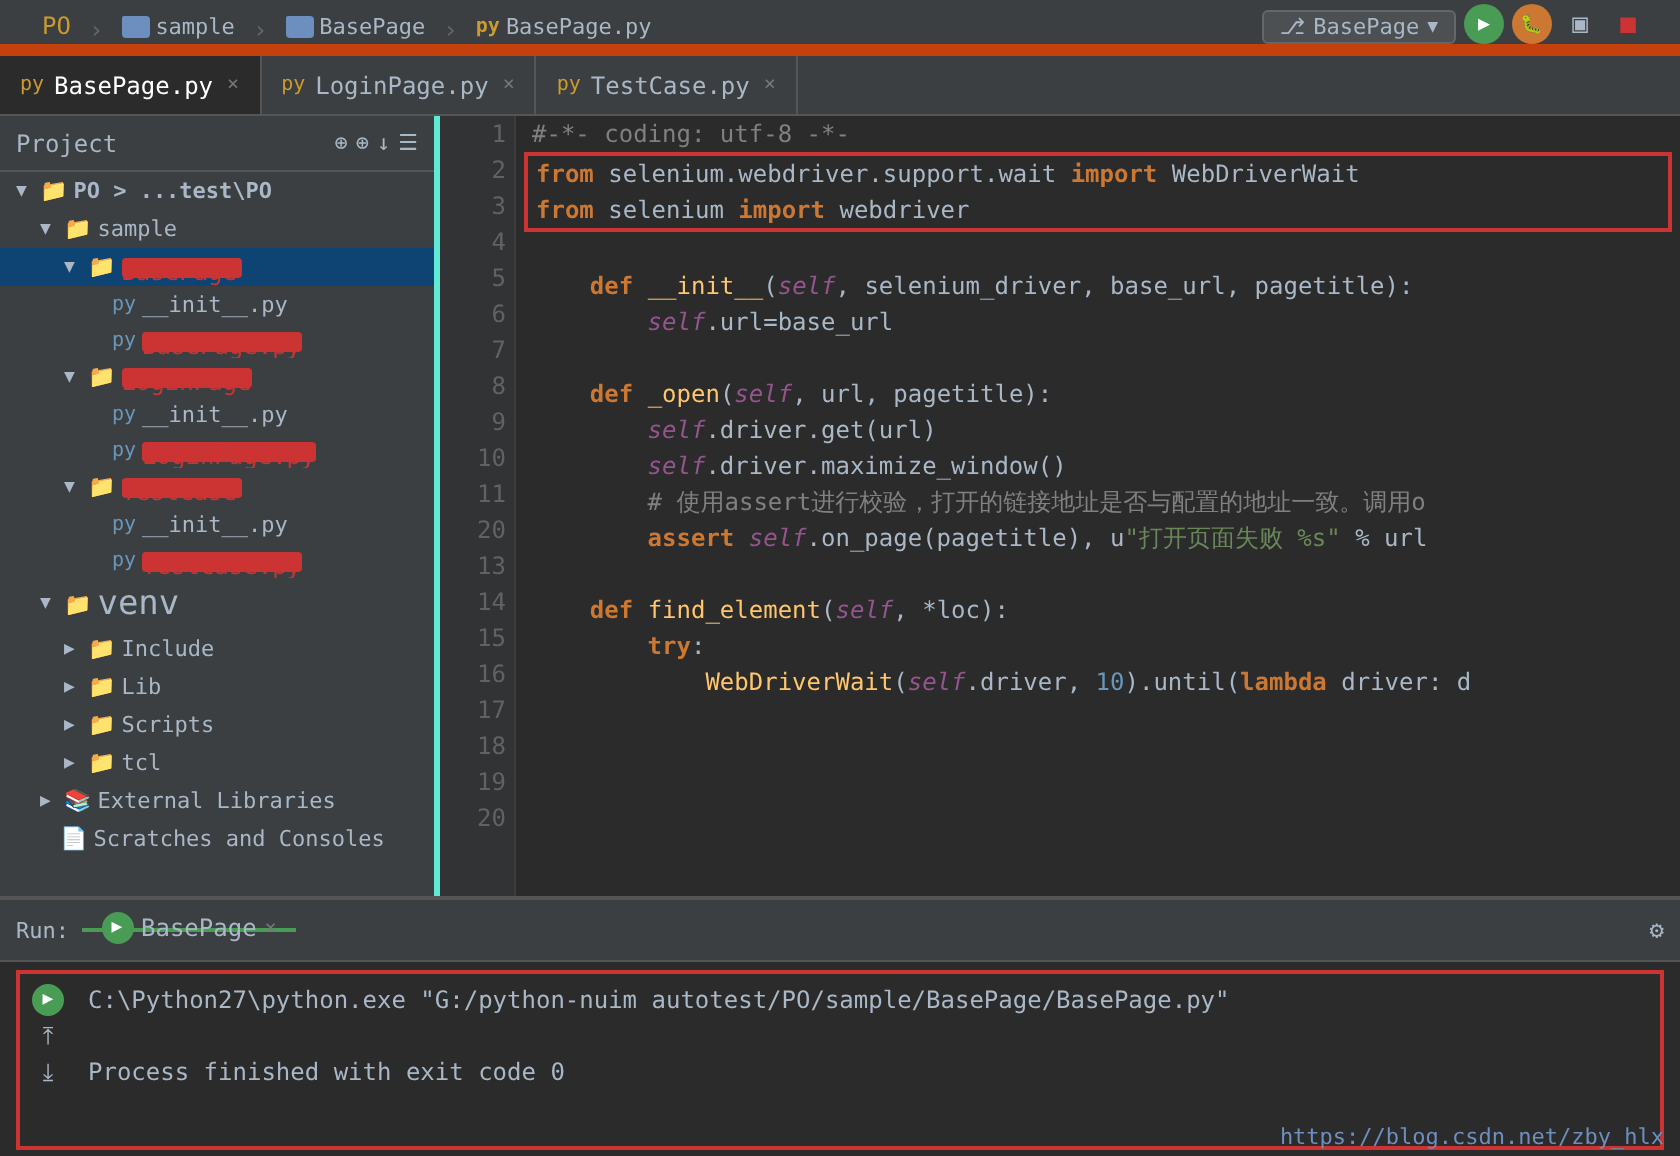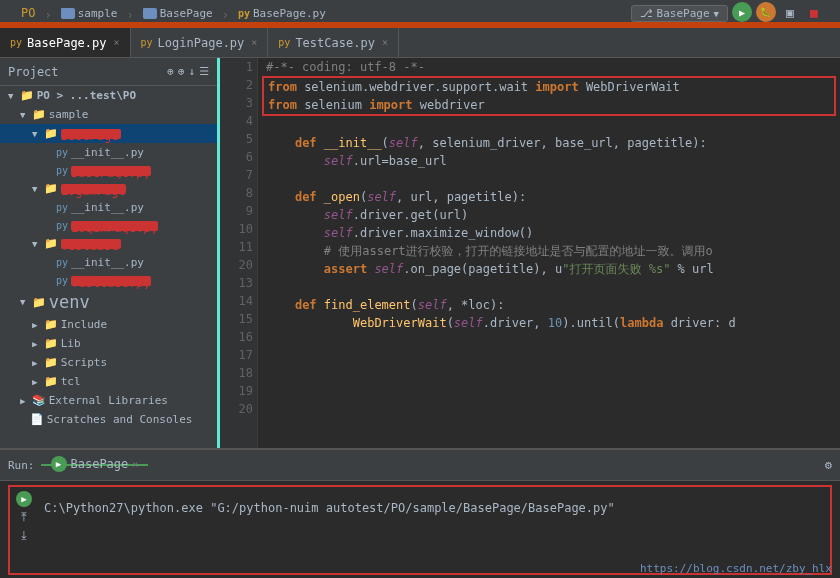--- a/index.html
+++ b/index.html
@@ -529,20 +529,21 @@
       <div class="code-line">        <span class="self-kw">self</span><span>.driver.maximize_window()</span></div>
 
       <div class="code-line">        <span class="cmt"># 使用assert进行校验，打开的链接地址是否与配置的地址一致。调用o</span></div>
 
       <div class="code-line">        <span class="kw">assert </span><span class="self-kw">self</span><span>.on_page(pagetitle), u</span><span class="str">"打开页面失败 %s"</span><span> % url</span></div>
 
       <div class="code-line"> </div>
 
       <div class="code-line">    <span class="kw">def </span><span class="fn">find_element</span><span>(</span><span class="self-kw">self</span><span>, *loc):</span></div>
 
+      <div class="code-line">        <span class="kw">try</span><span>:</span></div>
 
       <div class="code-line">            <span class="fn">WebDriverWait</span><span>(</span><span class="self-kw">self</span><span>.driver, </span><span class="num">10</span><span>).until(</span><span class="kw">lambda </span><span>driver: d</span></div>
     </div>
   </div>
 </div>
 
 <div class="bottom-panel">
   <div class="bottom-tabs">
     <span style="font-size:11px;color:#a9b7c6;margin-right:6px;">Run:</span>
     <div class="bottom-tab active">
@@ -556,18 +557,19 @@
     <div class="run-output-box">
       <div style="display:flex;align-items:center;margin-bottom:2px;">
         <div style="display:flex;flex-direction:column;gap:2px;margin-right:8px;">
           <div class="run-play-btn">▶</div>
           <div style="width:16px;height:16px;display:flex;align-items:center;justify-content:center;color:#a9b7c6;font-size:12px;">⤒</div>
           <div style="width:16px;height:16px;display:flex;align-items:center;justify-content:center;color:#a9b7c6;font-size:12px;">⤓</div>
         </div>
         <div>
           <div class="run-line">C:\Python27\python.exe "G:/python-nuim autotest/PO/sample/BasePage/BasePage.py"</div>
           <div class="run-line"> </div>
+          <div class="run-line">Process finished with exit code 0</div>
         </div>
       </div>
     </div>
     <div class="watermark">https://blog.csdn.net/zby_hlx</div>
   </div>
 </div>
 
 </body></html>

